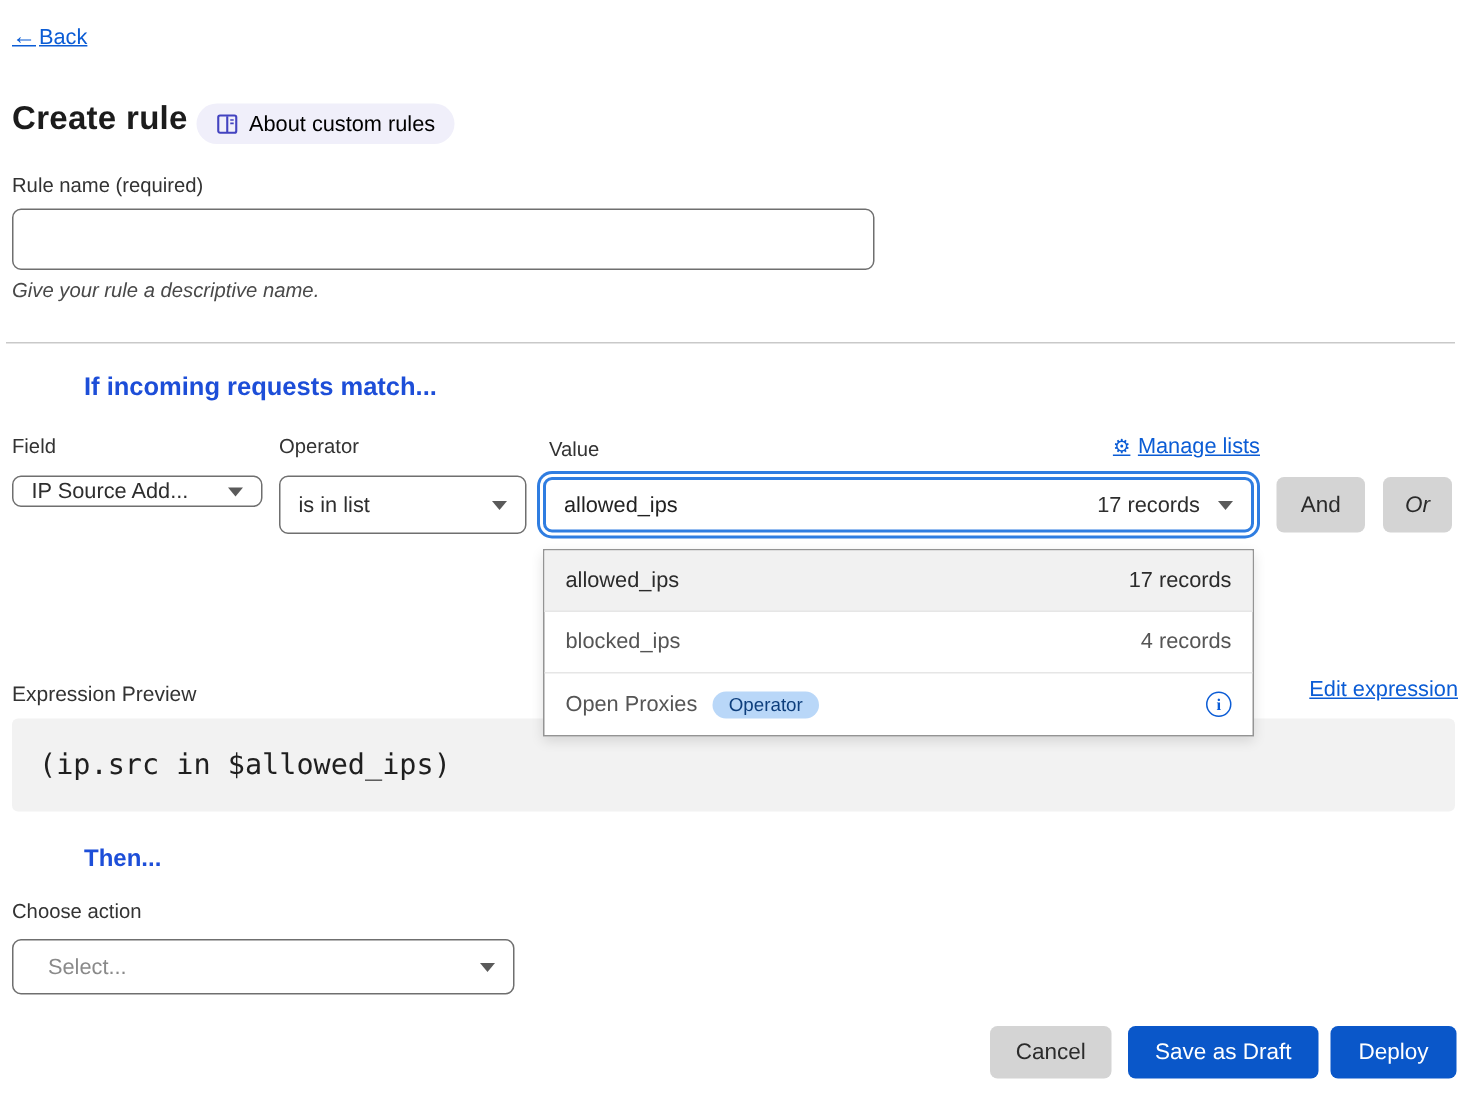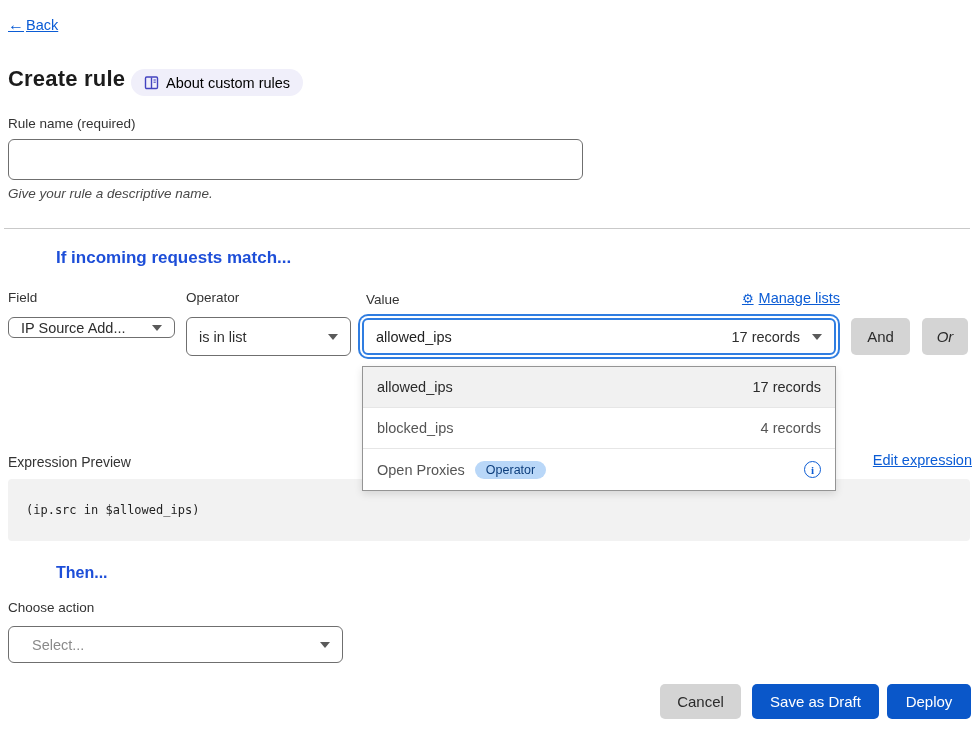--- a/index.html
+++ b/index.html
@@ -119,21 +119,21 @@
   
   .expression-label { left: 8px; top: 454px; font-size: 14px; color: #333; }
   .edit-expression { top: 452px; right: 7px; font-size: 14.5px; }
   .expression-block {
     left: 8px; top: 479px; width: 962px; height: 62px;
     background: #f2f2f2; border-radius: 4px;
     display: flex; align-items: center; padding: 0 18px;
   }
   .expression-code {
     font-family: "DejaVu Sans Mono", "Liberation Mono", monospace;
-    font-size: 12px; color: #1f1f1f;
+    font-size: 19px; color: #1f1f1f;
   }
 
   .then-heading { left: 8px; top: 564px; font-size: 16px; }
   .choose-action-label { left: 8px; top: 600px; }
   .action-select { left: 8px; top: 626px; width: 335px; height: 37px; padding-left: 23px; }
   .action-placeholder { color: #8a8a8a; }
 
   
   .blue-btn {
     background: #0a57c9; color: #fff; border: none; border-radius: 5px;

